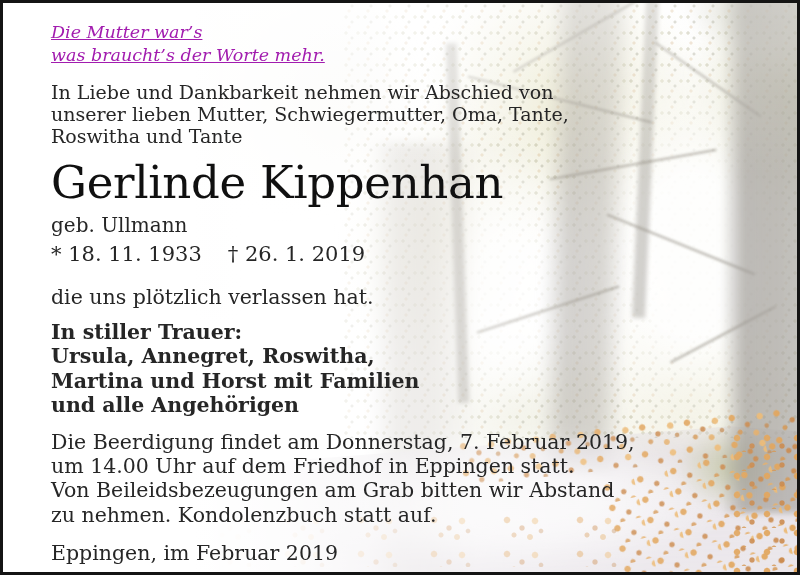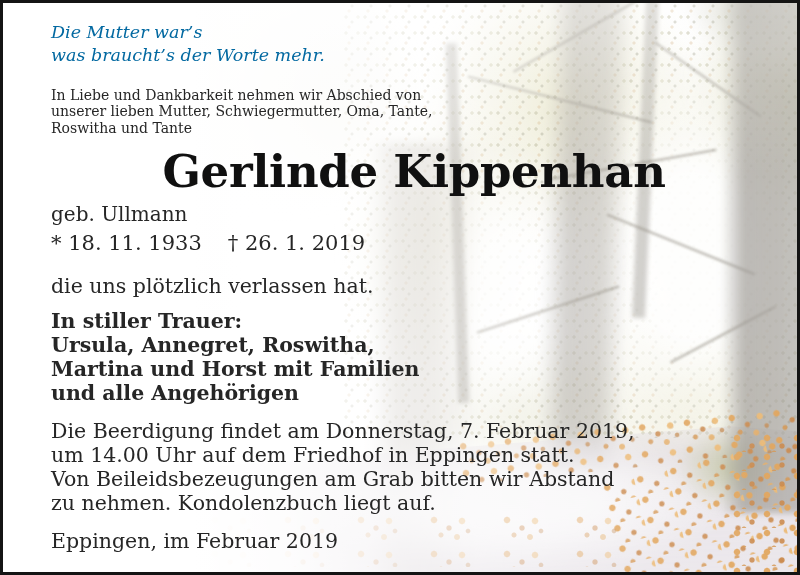--- a/index.html
+++ b/index.html
@@ -90,23 +90,23 @@
   .wash {
     position: absolute; inset: 0; z-index: 1;
     background:
       linear-gradient(to bottom, rgba(255,255,255,.35), rgba(255,255,255,0) 30%),
       linear-gradient(to right, #ffffff 0%, #ffffff 24%, rgba(255,255,255,.92) 36%, rgba(255,255,255,.6) 52%, rgba(255,255,255,.3) 72%, rgba(255,255,255,.16) 100%);
   }
 
   
   .content { position: absolute; left: 48px; top: 18px; right: 20px; z-index: 5; color: #262626; }
 
-  .motto     { font-style: italic; font-size: 17.5px; line-height: 1.32; color: #0369a1; }
-  .intro     { margin-top: 20px; font-size: 14px; line-height: 1.16; }
-  .name      { margin-top: 13px; font-size: 45px; font-weight: bold; color: #101010; letter-spacing: -0.3px; line-height: 1; text-align: center; }
+  .motto     { font-style: italic; font-size: 17.5px; line-height: 1.32; color: #a21caf; text-decoration: underline; }
+  .intro     { margin-top: 14px; font-size: 19px; line-height: 1.16; }
+  .name      { margin-top: 13px; font-size: 45px; font-weight: normal; color: #101010; letter-spacing: -0.3px; line-height: 1; }
   .maiden    { margin-top: 8px; font-size: 20px; }
   .dates     { margin-top: 5px; font-size: 21px; display: flex; gap: 26px; }
   .loss      { margin-top: 19px; font-size: 20.5px; }
   .mourning  { margin-top: 11px; font-size: 20.5px; font-weight: bold; line-height: 1.18; }
   .funeral   { margin-top: 13px; font-size: 20.5px; line-height: 1.18; }
   .placeline { margin-top: 14px; font-size: 20.5px; }
 </style>
 </head>
 <body>
 
@@ -177,19 +177,19 @@
       <div>In stiller Trauer:</div>
       <div>Ursula, Annegret, Roswitha,</div>
       <div>Martina und Horst mit Familien</div>
       <div>und alle Angehörigen</div>
     </div>
 
     <div class="funeral">
       <div>Die Beerdigung findet am Donnerstag, 7. Februar 2019,</div>
       <div>um 14.00 Uhr auf dem Friedhof in Eppingen statt.</div>
       <div>Von Beileidsbezeugungen am Grab bitten wir Abstand</div>
-      <div>zu nehmen. Kondolenzbuch liegt auf.</div>
+      <div>zu nehmen. Kondolenzbuch statt auf.</div>
     </div>
 
     <div class="placeline">Eppingen, im Februar 2019</div>
 
   </div>
 </div>
 
 </body></html>

